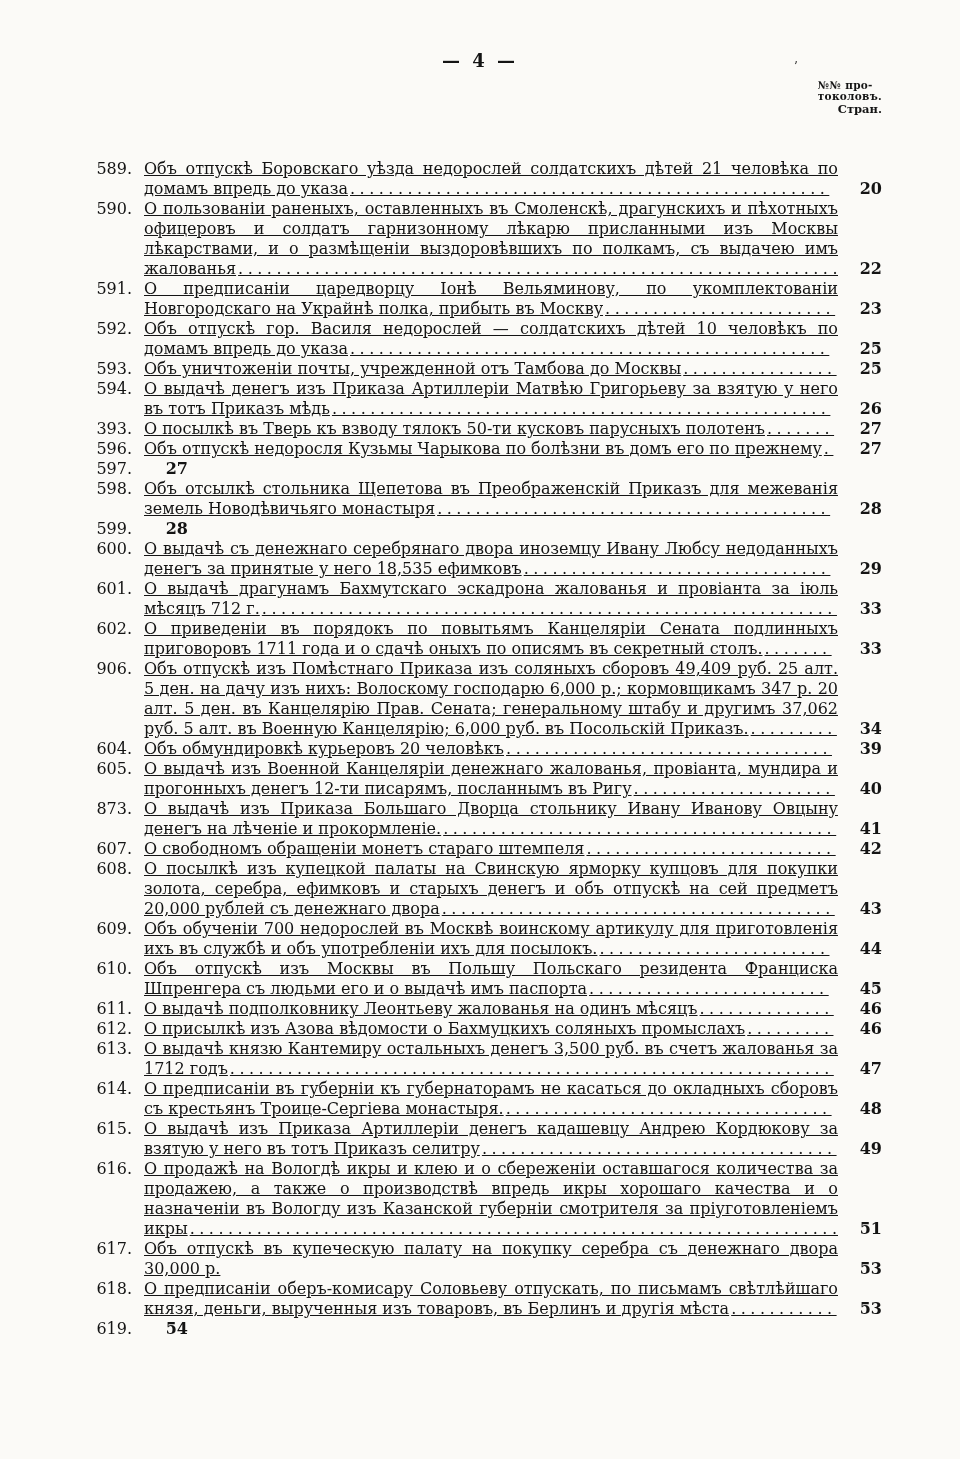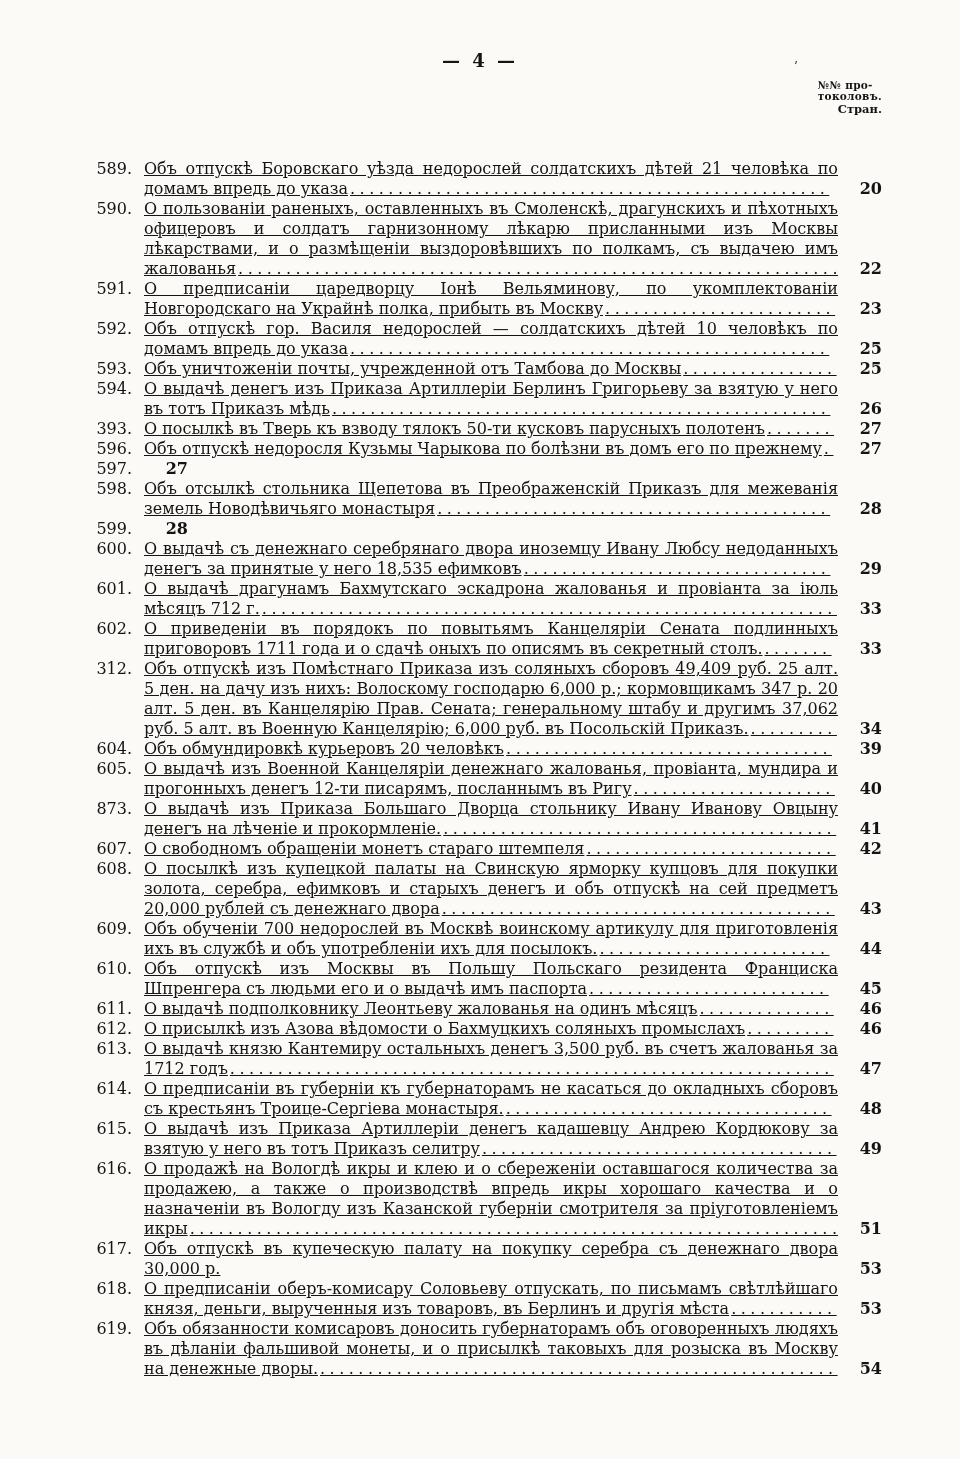--- a/index.html
+++ b/index.html
@@ -110,21 +110,21 @@
   </div>
 
   <div class="entry">
     <span class="num">593.</span>
     <span class="body"><span class="txt">Объ уничтоженіи почты, учрежденной отъ Тамбова до Москвы</span><span class="dots">................</span></span>
     <span class="pg">25</span>
   </div>
 
   <div class="entry">
     <span class="num">594.</span>
-    <span class="body"><span class="txt">О выдачѣ денегъ изъ Приказа Артиллеріи Берлинъ Григорьеву за взятую у него въ тотъ Приказъ мѣдь</span><span class="dots">....................................................</span></span>
+    <span class="body"><span class="txt">О выдачѣ денегъ изъ Приказа Артиллеріи Матвѣю Григорьеву за взятую у него въ тотъ Приказъ мѣдь</span><span class="dots">....................................................</span></span>
     <span class="pg">26</span>
   </div>
 
   <div class="entry">
     <span class="num">393.</span>
     <span class="body"><span class="txt">О посылкѣ въ Тверь къ взводу тялокъ 50-ти кусковъ парусныхъ полотенъ</span><span class="dots">.......</span></span>
     <span class="pg">27</span>
   </div>
 
   <div class="entry">
@@ -161,21 +161,21 @@
     <span class="pg">33</span>
   </div>
 
   <div class="entry">
     <span class="num">602.</span>
     <span class="body"><span class="txt">О приведеніи въ порядокъ по повытьямъ Канцеляріи Сената подлинныхъ приговоровъ 1711 года и о сдачѣ оныхъ по описямъ въ секретный столъ.</span><span class="dots">.......</span></span>
     <span class="pg">33</span>
   </div>
 
   <div class="entry">
-    <span class="num">312.</span>
+    <span class="num">906.</span>
     <span class="body"><span class="txt">Объ отпускѣ изъ Помѣстнаго Приказа изъ соляныхъ сборовъ 49,409 руб. 25 алт. 5 ден. на дачу изъ нихъ: Волоскому господарю 6,000 р.; кормовщикамъ 347 р. 20 алт. 5 ден. въ Канцелярію Прав. Сената; генеральному штабу и другимъ 37,062 руб. 5 алт. въ Военную Канцелярію; 6,000 руб. въ Посольскій Приказъ.</span><span class="dots">.........</span></span>
     <span class="pg">34</span>
   </div>
 
   <div class="entry">
     <span class="num">604.</span>
     <span class="body"><span class="txt">Объ обмундировкѣ курьеровъ 20 человѣкъ</span><span class="dots">..................................</span></span>
     <span class="pg">39</span>
   </div>
 
@@ -258,17 +258,16 @@
   </div>
 
   <div class="entry">
     <span class="num">618.</span>
     <span class="body"><span class="txt">О предписаніи оберъ-комисару Соловьеву отпускать, по письмамъ свѣтлѣйшаго князя, деньги, вырученныя изъ товаровъ, въ Берлинъ и другія мѣста</span><span class="dots">...........</span></span>
     <span class="pg">53</span>
   </div>
 
   <div class="entry">
     <span class="num">619.</span>
-    <span class="body"><span class="txt">Объ обязанности комисаровъ доносить губернаторамъ объ оговоренныхъ людяхъ въ дѣланіи фальшивой монеты, и о присылкѣ таковыхъ для розыска въ Москву на денежные дворы.</span><span class="dots">......................................................</span></span>
     <span class="pg">54</span>
   </div>
 </div>
 </div>
 
 </body></html>

